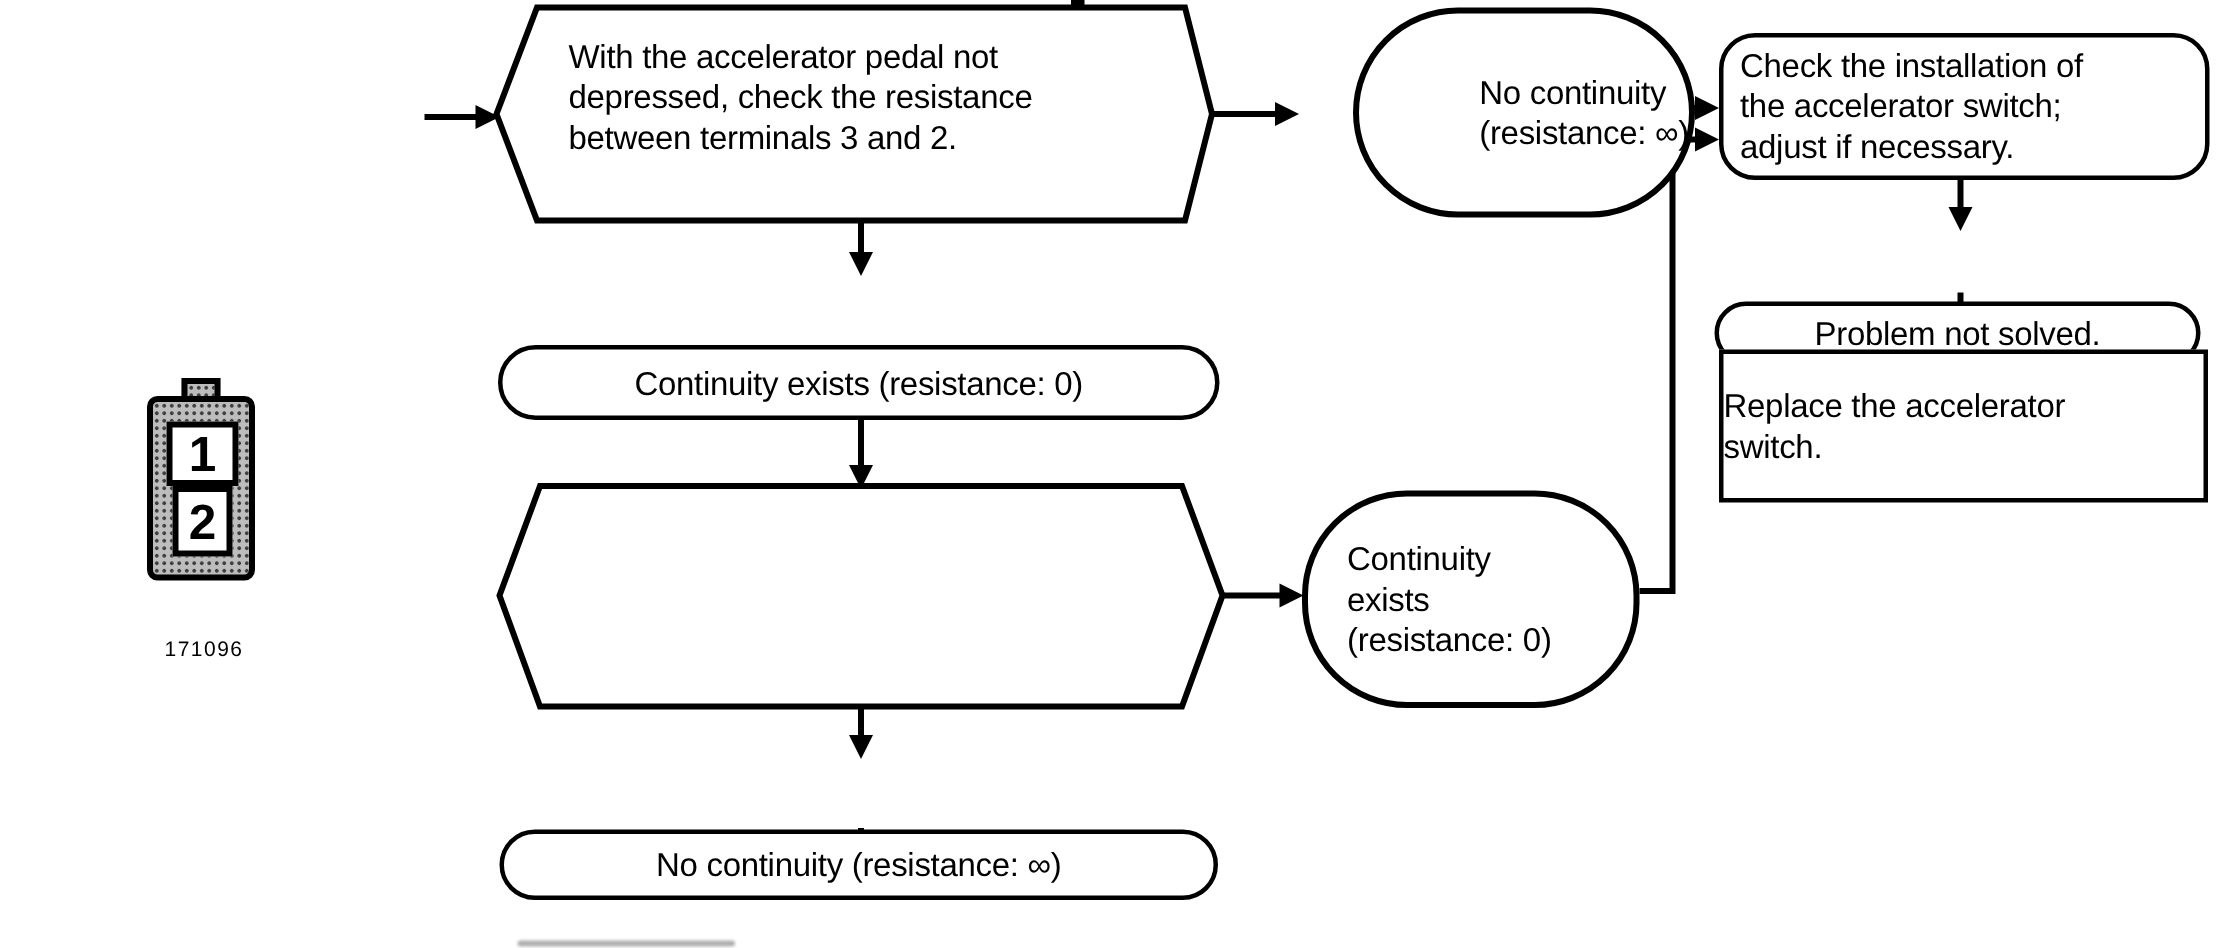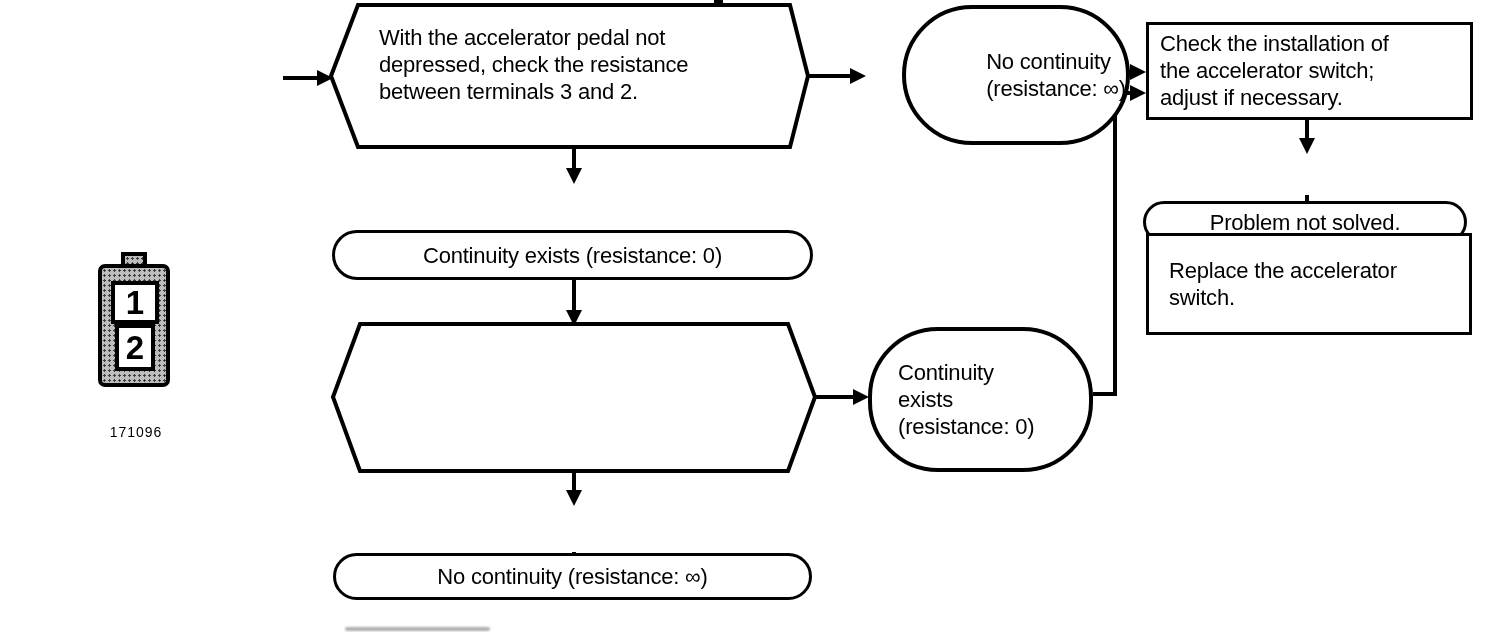--- a/index.html
+++ b/index.html
@@ -15,21 +15,21 @@
   .node{
     position:absolute;box-sizing:border-box;
     border:4px solid #000;background:#fff;
     display:flex;align-items:center;justify-content:center;
     font-size:22px;line-height:27px;letter-spacing:-0.2px;
     text-align:center;
   }
   .node span{white-space:pre-line;}
   .node.thin{border-width:3px;}
   .node.left{justify-content:flex-start;text-align:left;}
-  .node.top{align-items:flex-start;}
+  .node.top{align-items:flex-start;border-radius:24px;}
   .pill{border-radius:27px;border-width:3px;margin-top:48px;}
   .oval{border-radius:70px;}
   .bold{font-weight:bold;}
   .hex-text{
     position:absolute;font-size:22px;line-height:27px;letter-spacing:-0.2px;
     white-space:pre-line;text-align:left;
   }
   
   .conn-body{
     position:absolute;box-sizing:border-box;
@@ -156,21 +156,21 @@
   <div class="node thin left top" style="left:1146px;top:22px;width:327px;height:98px;padding:5px 8px 0 11px;">
     <span>Check the installation of
 the accelerator switch;
 adjust if necessary.</span>
   </div>
 
   <div class="node pill" style="left:1143px;top:153px;width:324px;height:42px;">
     <span>Problem not solved.</span>
   </div>
 
-  <div class="node thin left" style="left:1146px;top:233px;width:326px;height:102px;padding-left:20px;">
+  <div class="node thin left" style="left:1146px;top:233px;width:326px;height:102px;">
     <span>Replace the accelerator
 switch.</span>
   </div>
 
   <div>
     <div class="conn-tab" style="left:121px;top:252px;width:26px;height:16px;"></div>
     <div class="conn-body" style="left:98px;top:264px;width:72px;height:123px;"></div>
     <div class="pin" style="left:111px;top:281px;width:48px;height:43px;">
       <span>1</span>
     </div>

